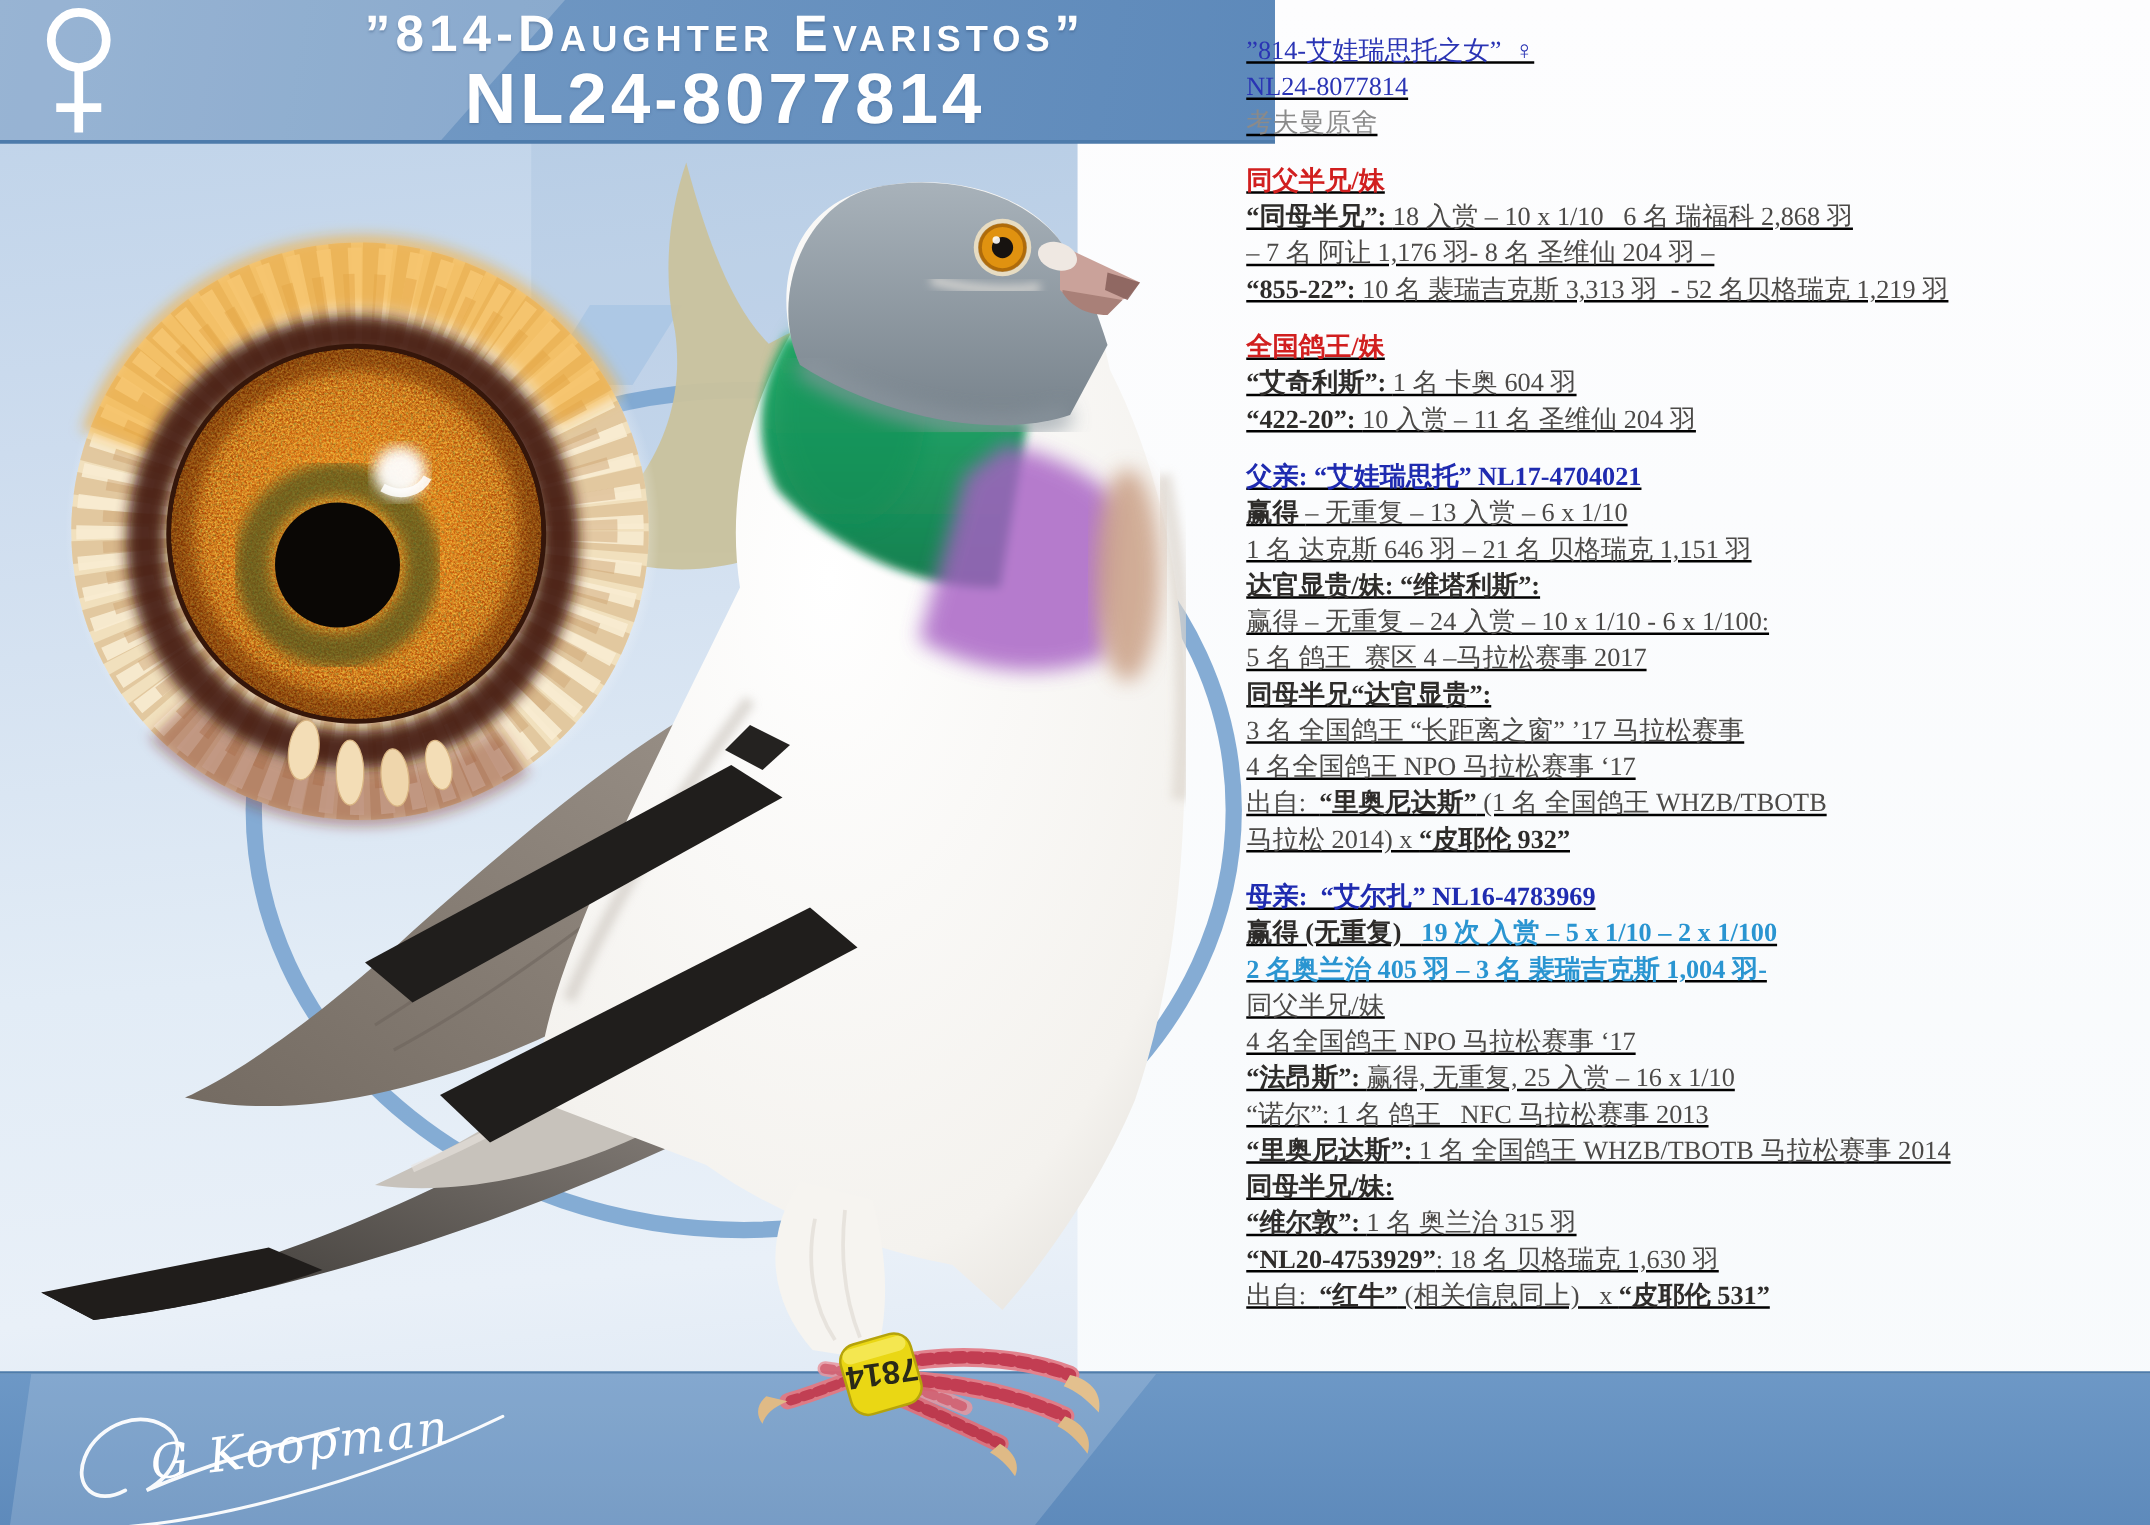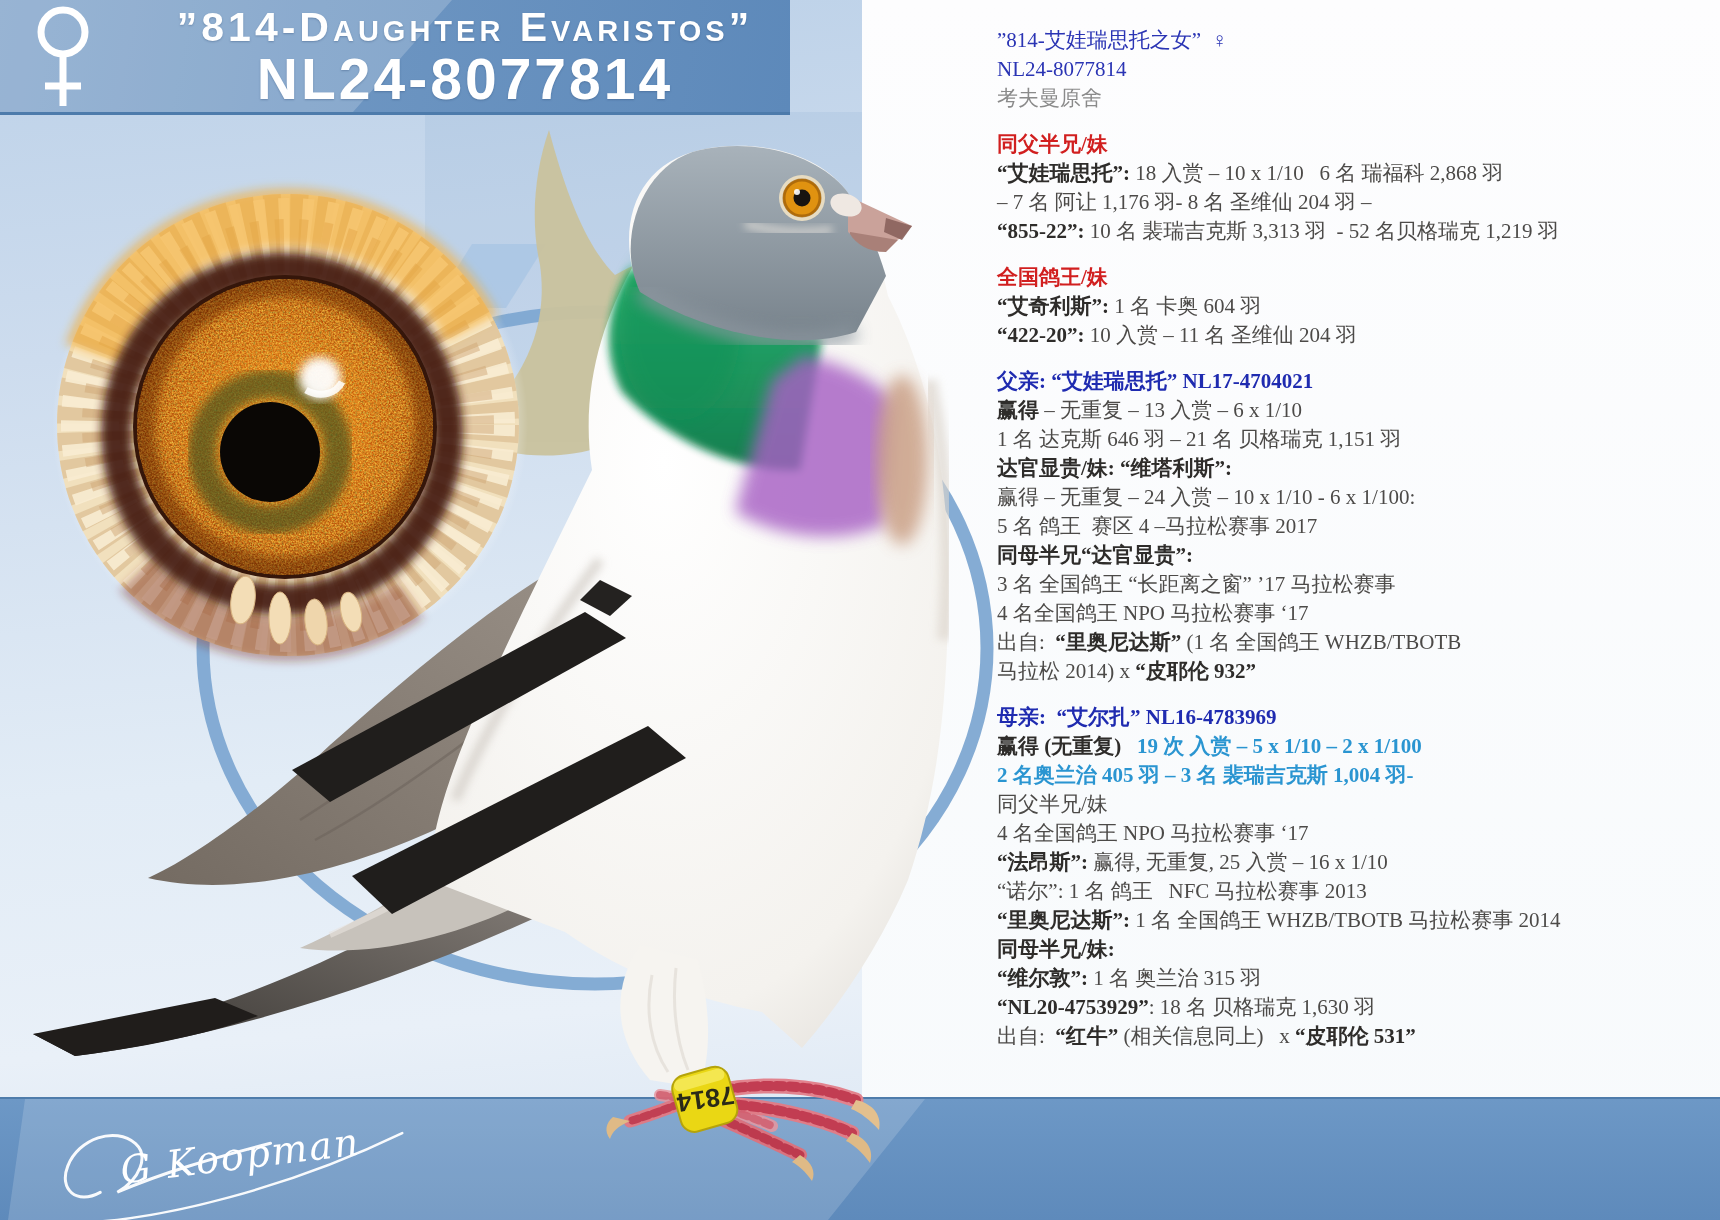--- a/index.html
+++ b/index.html
@@ -13,21 +13,21 @@
 
   svg.decor{position:absolute;left:0;top:0;pointer-events:none;}
 
   
   .eye-photo{position:absolute;left:38px;top:172px;width:504px;height:506px;}
   .eye-halo{position:absolute;left:-28px;top:-28px;right:-28px;bottom:-28px;
     background:radial-gradient(circle at 50% 50%, rgba(255,255,255,.98) 0 43%, rgba(255,255,255,.92) 49%, rgba(255,255,255,0) 60%);}
   .eye-photo svg{position:absolute;left:0;top:0;}
 
   
-  .banner{position:absolute;left:0;top:0;width:790px;height:112px;
+  .banner{position:absolute;left:0;top:0;width:1020px;height:112px;
     background:linear-gradient(100deg,#7fa2c9 0%,#6e96c2 40%,#5d89ba 100%);
     border-bottom:3px solid #4d7bab;}
   .banner-diag{position:absolute;left:0;top:0;width:452px;height:112px;
     clip-path:polygon(0 0,452px 0,353px 112px,0 112px);background:rgba(255,255,255,.20);}
   .female-sym{position:absolute;left:30px;top:6px;}
   .banner-text{position:absolute;left:170px;right:30px;top:4px;text-align:center;color:#ffffff;
     font-family:"Liberation Sans",sans-serif;text-shadow:0 1px 2px rgba(40,70,110,.35);}
   .b-title{font-size:41px;font-weight:600;font-variant:small-caps;letter-spacing:4px;line-height:46px;}
   .b-ring{font-size:57px;font-weight:600;letter-spacing:3px;line-height:58px;}
 
@@ -36,21 +36,21 @@
     background:linear-gradient(180deg,#6d98c6 0%,#5e8abb 100%);border-top:2px solid #4e7cab;box-sizing:border-box;}
   .bottom-bar-light{position:absolute;left:0;top:0;width:960px;height:121px;
     clip-path:polygon(25px 0,925px 0,828px 121px,8px 121px);background:rgba(255,255,255,.16);}
   .signature{position:absolute;left:42px;top:1098px;width:380px;height:120px;transform:rotate(-7deg);}
 
   
   svg.pigeon{position:absolute;left:0;top:0;pointer-events:none;}
 
   
   .pedigree{position:absolute;left:997px;top:26px;width:600px;}
-  .pline{white-space:pre;font-size:21px;line-height:29px;}
+  .pline{white-space:pre;font-size:21px;line-height:29px;text-decoration:underline;}
   .pline.gap{margin-top:17px;}
   .s-blue{color:#2a34b4;}
   .s-gray{color:#8a8a8a;}
   .s-red{color:#d11f1f;font-weight:bold;}
   .s-b{color:#2e2c2a;font-weight:bold;}
   .s-n{color:#4c4a48;}
   .s-bb{color:#1f2bb0;font-weight:bold;}
   .s-c{color:#2a95d1;font-weight:bold;}
 </style>
 </head>
@@ -256,21 +256,21 @@
       <div class="b-title">”814-Daughter Evaristos”</div>
       <div class="b-ring">NL24-8077814</div>
     </div>
   </div>
 
   <div class="pedigree" id="pedigree-column">
       <div class="pline"><span class="s-blue">”814-艾娃瑞思托之女”  ♀</span></div>
       <div class="pline"><span class="s-blue">NL24-8077814</span></div>
       <div class="pline"><span class="s-gray">考夫曼原舍</span></div>
       <div class="pline gap"><span class="s-red">同父半兄/妹</span></div>
-      <div class="pline"><span class="s-b">“艾娃瑞思托”: </span><span class="s-n">18 入赏 – 10 x 1/10   6 名 瑞福科 2,868 羽</span></div>
+      <div class="pline"><span class="s-b">“同母半兄”: </span><span class="s-n">18 入赏 – 10 x 1/10   6 名 瑞福科 2,868 羽</span></div>
       <div class="pline"><span class="s-n">– 7 名 阿让 1,176 羽- 8 名 圣维仙 204 羽 –</span></div>
       <div class="pline"><span class="s-b">“855-22”: </span><span class="s-n">10 名 裴瑞吉克斯 3,313 羽  - 52 名贝格瑞克 1,219 羽</span></div>
       <div class="pline gap"><span class="s-red">全国鸽王/妹</span></div>
       <div class="pline"><span class="s-b">“艾奇利斯”: </span><span class="s-n">1 名 卡奥 604 羽</span></div>
       <div class="pline"><span class="s-b">“422-20”: </span><span class="s-n">10 入赏 – 11 名 圣维仙 204 羽</span></div>
       <div class="pline gap"><span class="s-bb">父亲: “艾娃瑞思托” NL17-4704021</span></div>
       <div class="pline"><span class="s-b">赢得 </span><span class="s-n">– 无重复 – 13 入赏 – 6 x 1/10</span></div>
       <div class="pline"><span class="s-n">1 名 达克斯 646 羽 – 21 名 贝格瑞克 1,151 羽</span></div>
       <div class="pline"><span class="s-b">达官显贵/妹: “维塔利斯”:</span></div>
       <div class="pline"><span class="s-n">赢得 – 无重复 – 24 入赏 – 10 x 1/10 - 6 x 1/100:</span></div>

